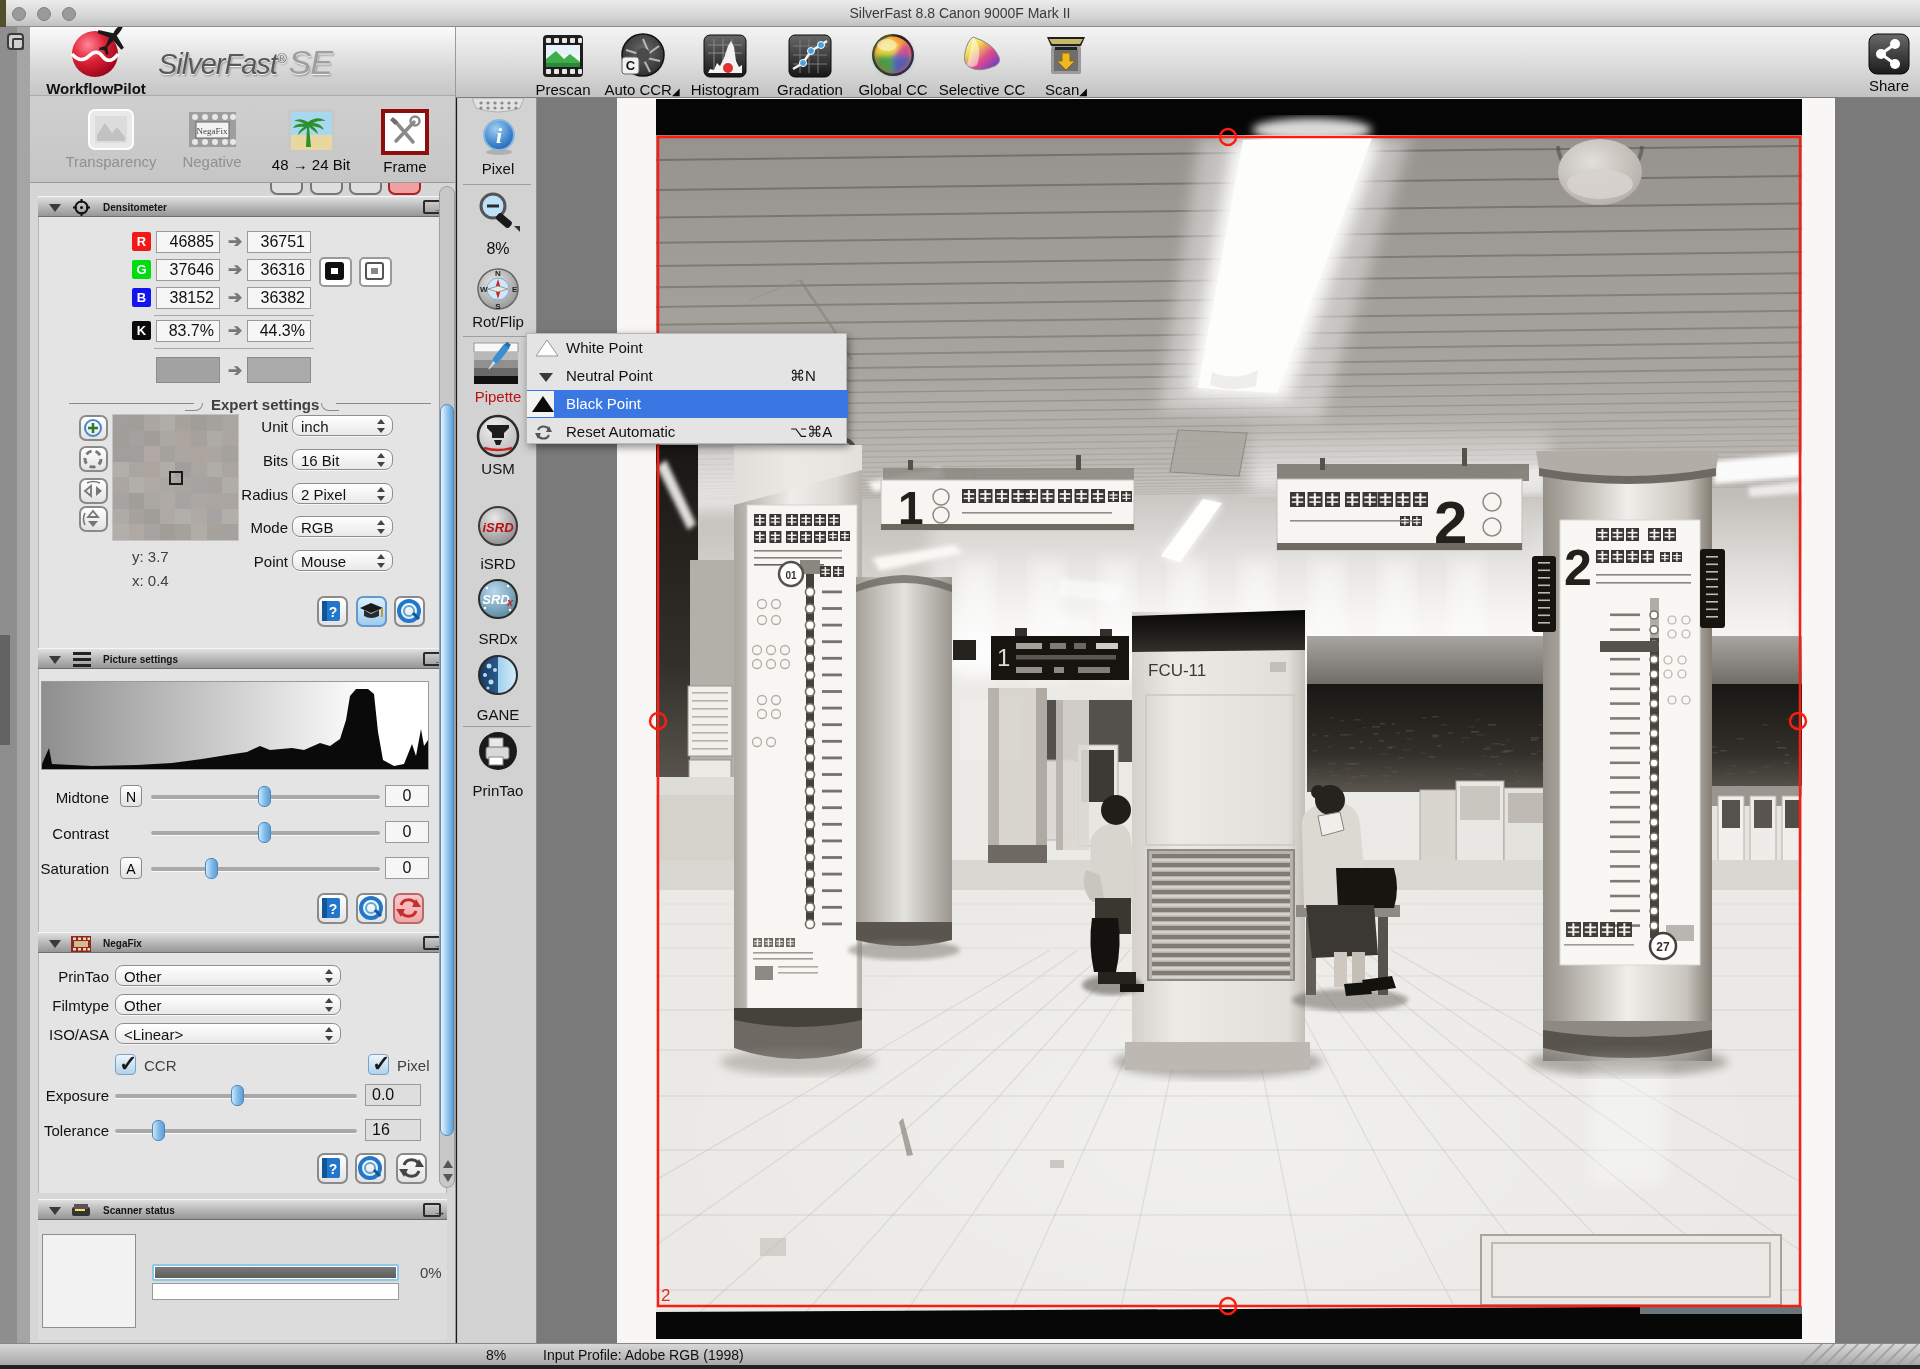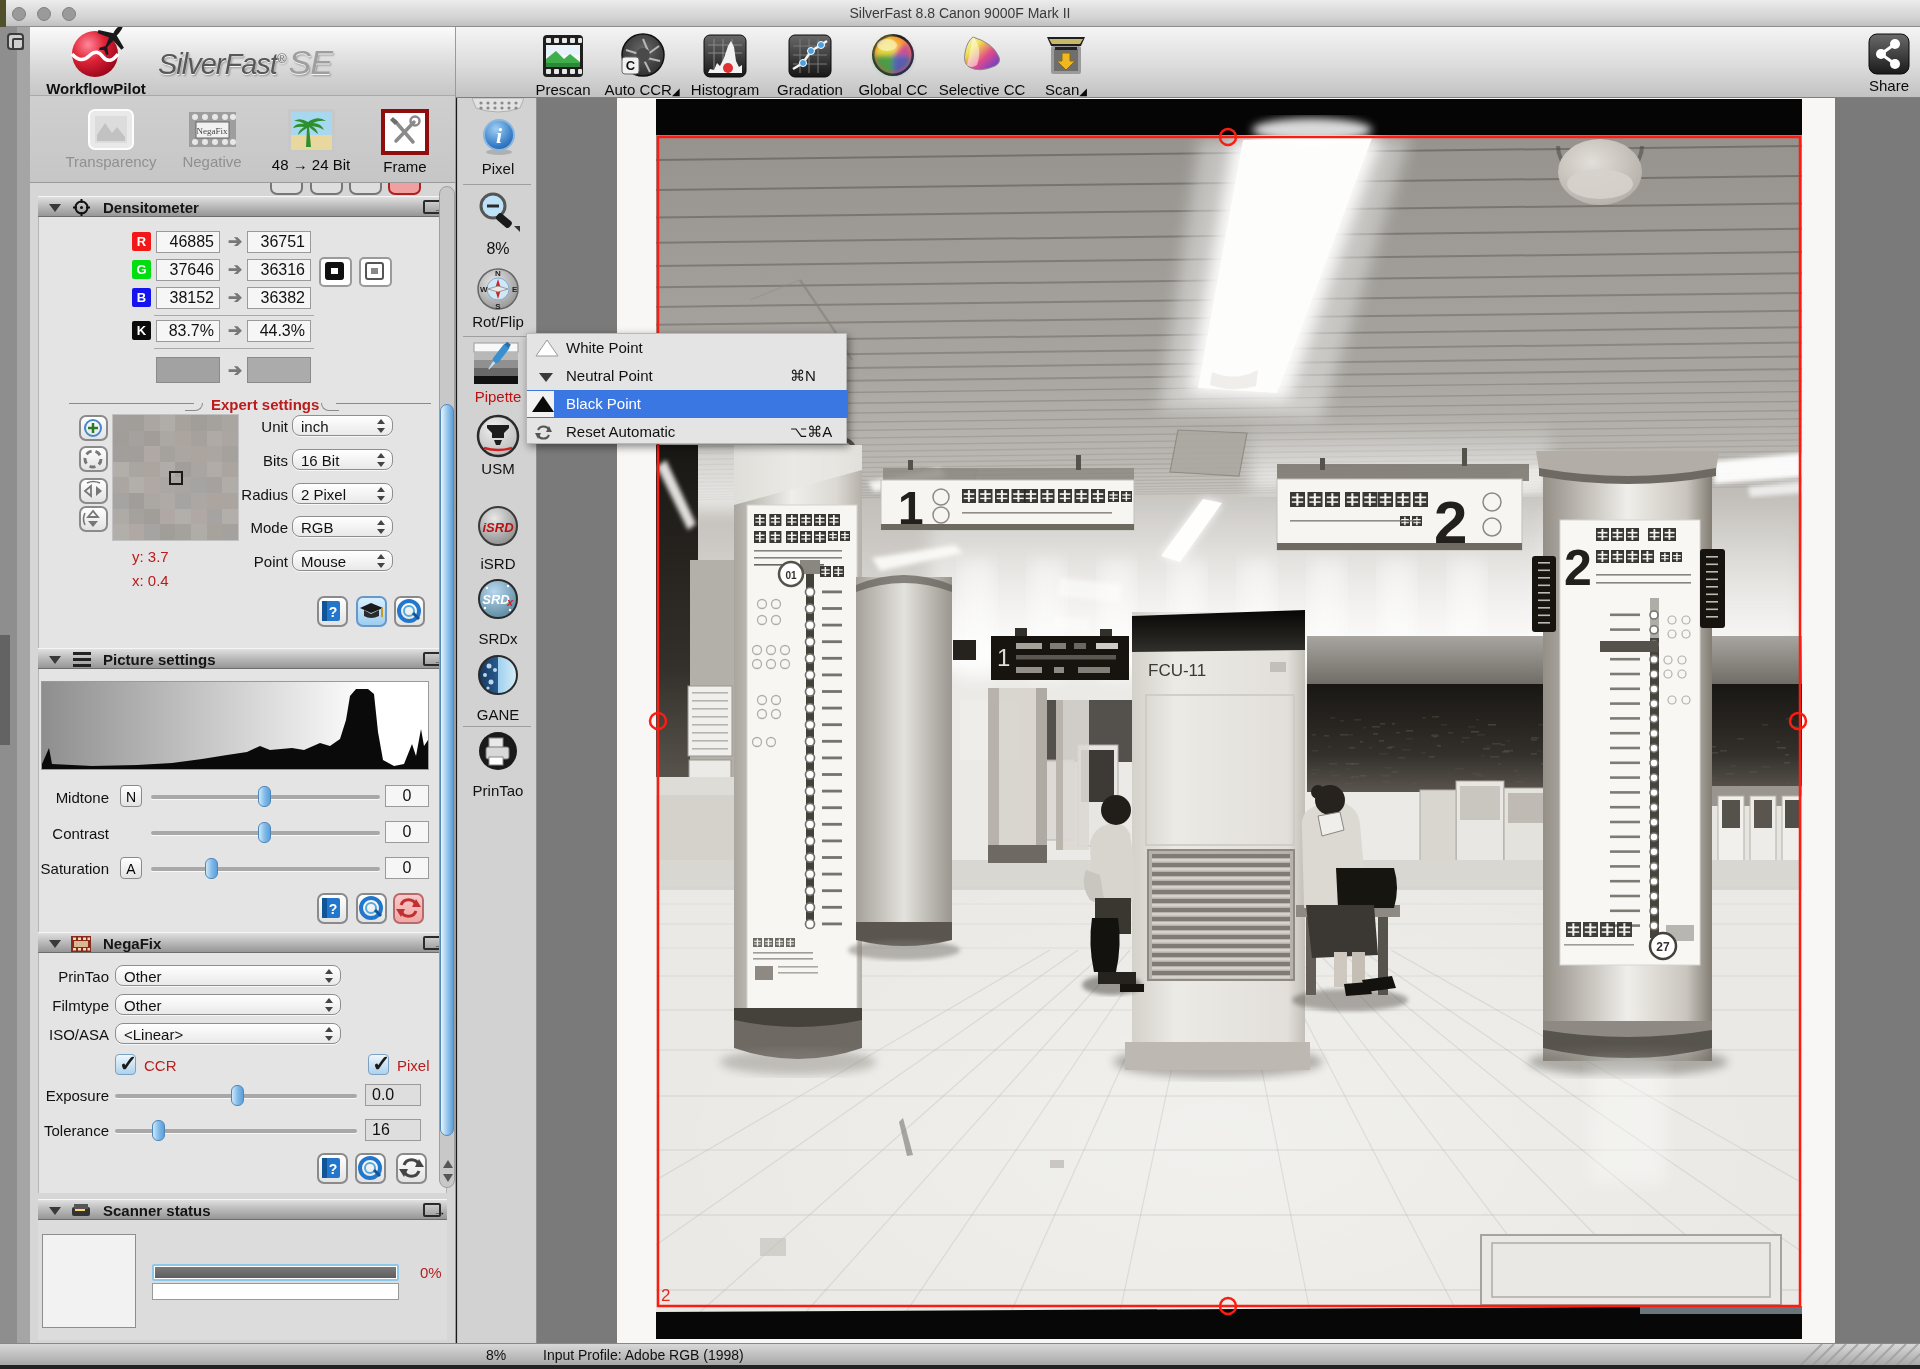--- a/index.html
+++ b/index.html
@@ -23,31 +23,31 @@
 .pbtn .ic{display:block;margin:0 auto 3px}
 #wfp{left:0px;top:53px;width:132px;text-align:center;font-size:15px;font-weight:bold;color:#111}
 #sflogo{left:128px;top:16px;font-size:29px;font-style:italic;font-weight:normal;color:#585858;text-shadow:0 1px 1px #fff,1px 2px 2px rgba(0,0,0,.35);letter-spacing:-1px}
 #sflogo .se{color:#9e9e9e;margin-left:3px;font-size:34px}
 #sflogo sup{font-size:13px;color:#777}
 
 #pscroll{left:0;top:156px;width:425px;height:1160px;background:#d6d6d6;overflow:hidden}
 
 .cutbtn{position:absolute;top:-12px;width:33px;height:24px;border:2px solid #777;border-radius:7px;background:#dedede}
 
-.shead{position:absolute;left:8px;width:409px;height:21px;background:linear-gradient(#e0e0e0,#bdbdbd 45%,#969696);border-top:1px solid #f5f5f5;border-bottom:1px solid #6e6e6e;font-size:15px;font-weight:bold;color:#151515;line-height:21px}
+.shead{position:absolute;left:8px;width:409px;height:21px;background:linear-gradient(#e0e0e0,#bdbdbd 45%,#969696);border-top:1px solid #f5f5f5;border-bottom:1px solid #6e6e6e;font-size:10px;font-weight:bold;color:#151515;line-height:21px}
 .shead .tri{position:absolute;left:11px;top:7px;width:0;height:0;border-left:6px solid transparent;border-right:6px solid transparent;border-top:8px solid #3a3a3a}
 .shead .ttl{position:absolute;left:65px;top:0}
 .shead .pout{position:absolute;right:6px;top:3px;width:18px;height:14px;border:2px solid #2a2a2a;border-radius:2px;background:transparent}
 .shead .pout:after{content:"\2192";position:absolute;right:-7px;top:-4px;font-size:13px;color:#2a2a2a;font-weight:bold}
 .scontent{position:absolute;left:8px;width:409px;background:#e4e4e4;border-left:1px solid #b5b5b5;border-right:1px solid #b5b5b5}
 
 .vbox{position:absolute;height:22px;background:#f6f6f6;border:1px solid #9a9a9a;font-size:16px;text-align:right;padding:1px 5px 0 0;color:#111}
 .sw{position:absolute;width:19px;height:19px;border-radius:2px;color:#fff;font-size:13px;font-weight:bold;text-align:center;line-height:19px}
 .arr{position:absolute;font-size:17px;color:#777;font-weight:bold}
-.lbl{position:absolute;font-size:15px;color:#b91c1c}
+.lbl{position:absolute;font-size:15px;color:#404040}
 .lblr{position:absolute;font-size:15px;color:#111;text-align:right}
 .dd{position:absolute;height:21px;background:linear-gradient(#ffffff,#e9e9e9);border:1px solid #8e8e8e;border-radius:8px;font-size:15px;color:#111;padding:2px 0 0 8px;box-shadow:0 1px 0 rgba(255,255,255,.7)}
 .dd .ar{position:absolute;right:7px;top:3px;width:8px;height:14px}
 .dd .ar:before{content:"";position:absolute;top:0;left:0;border-left:4px solid transparent;border-right:4px solid transparent;border-bottom:5px solid #444}
 .dd .ar:after{content:"";position:absolute;bottom:0;left:0;border-left:4px solid transparent;border-right:4px solid transparent;border-top:5px solid #444}
 .sbtn{position:absolute;width:31px;height:31px;background:linear-gradient(#ffffff,#e2e2e2);border:2px solid #8a8a8a;border-radius:7px}
 .track{position:absolute;height:4px;background:#a8a8a8;border-radius:2px;box-shadow:0 1px 0 #f8f8f8}
 .thumb{position:absolute;width:13px;height:21px;border-radius:6px;background:linear-gradient(90deg,#cde8fa,#7db8e8 55%,#5e9fd8);border:1px solid #4e86b8;top:-9px}
 .cb{position:absolute;width:21px;height:21px;border-radius:4px;background:linear-gradient(#eef6fc,#aed2ec);border:1px solid #7aa2c4}
 .cb:after{content:"\2713";position:absolute;left:3px;top:-4px;font-size:22px;font-weight:bold;color:#1a1a1a}

